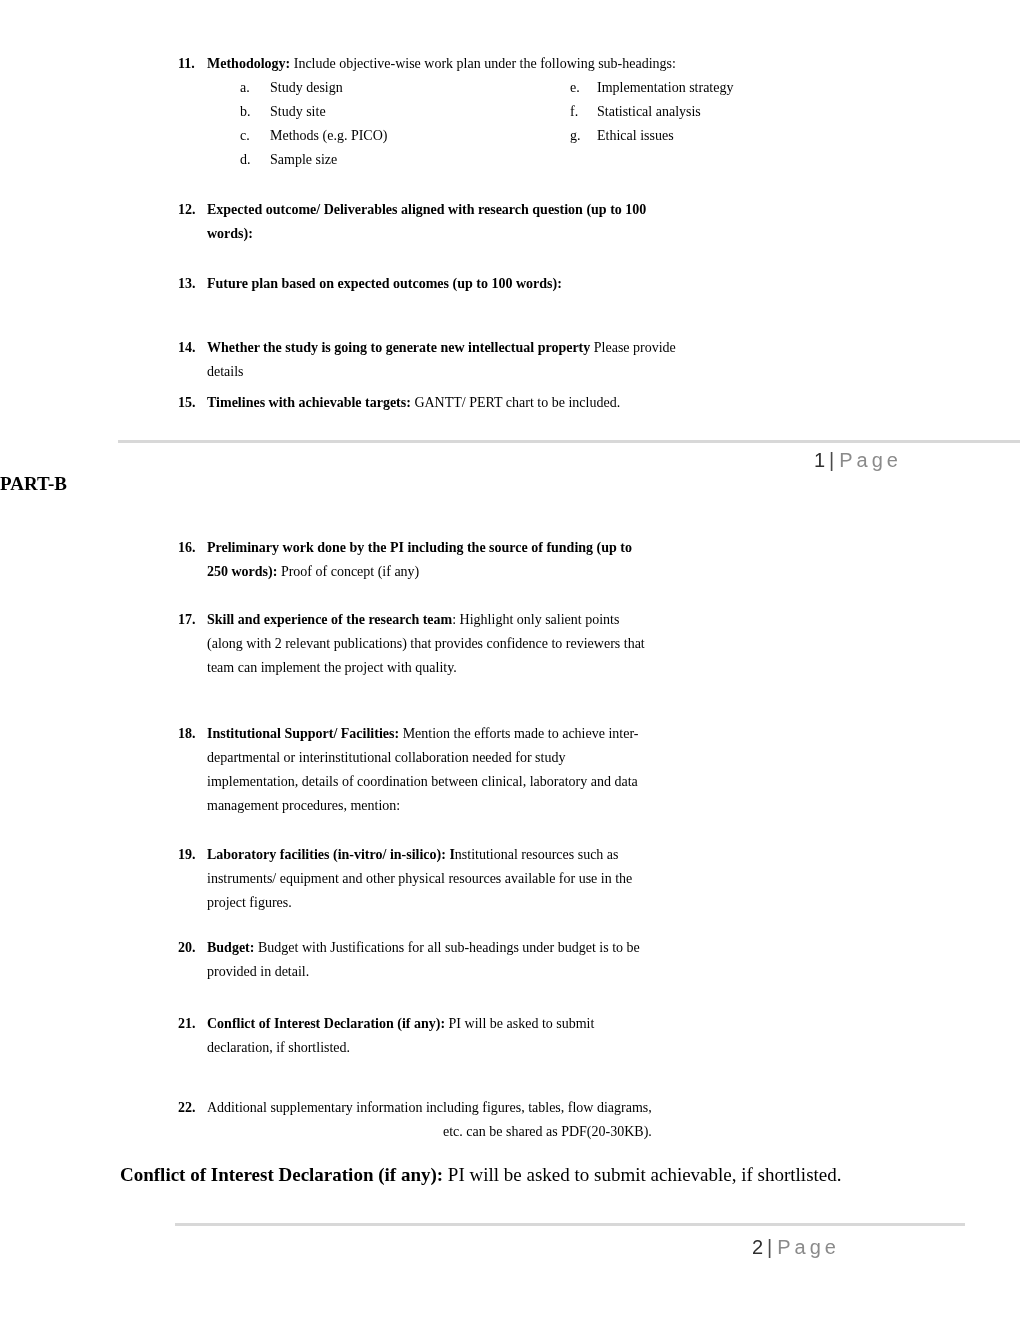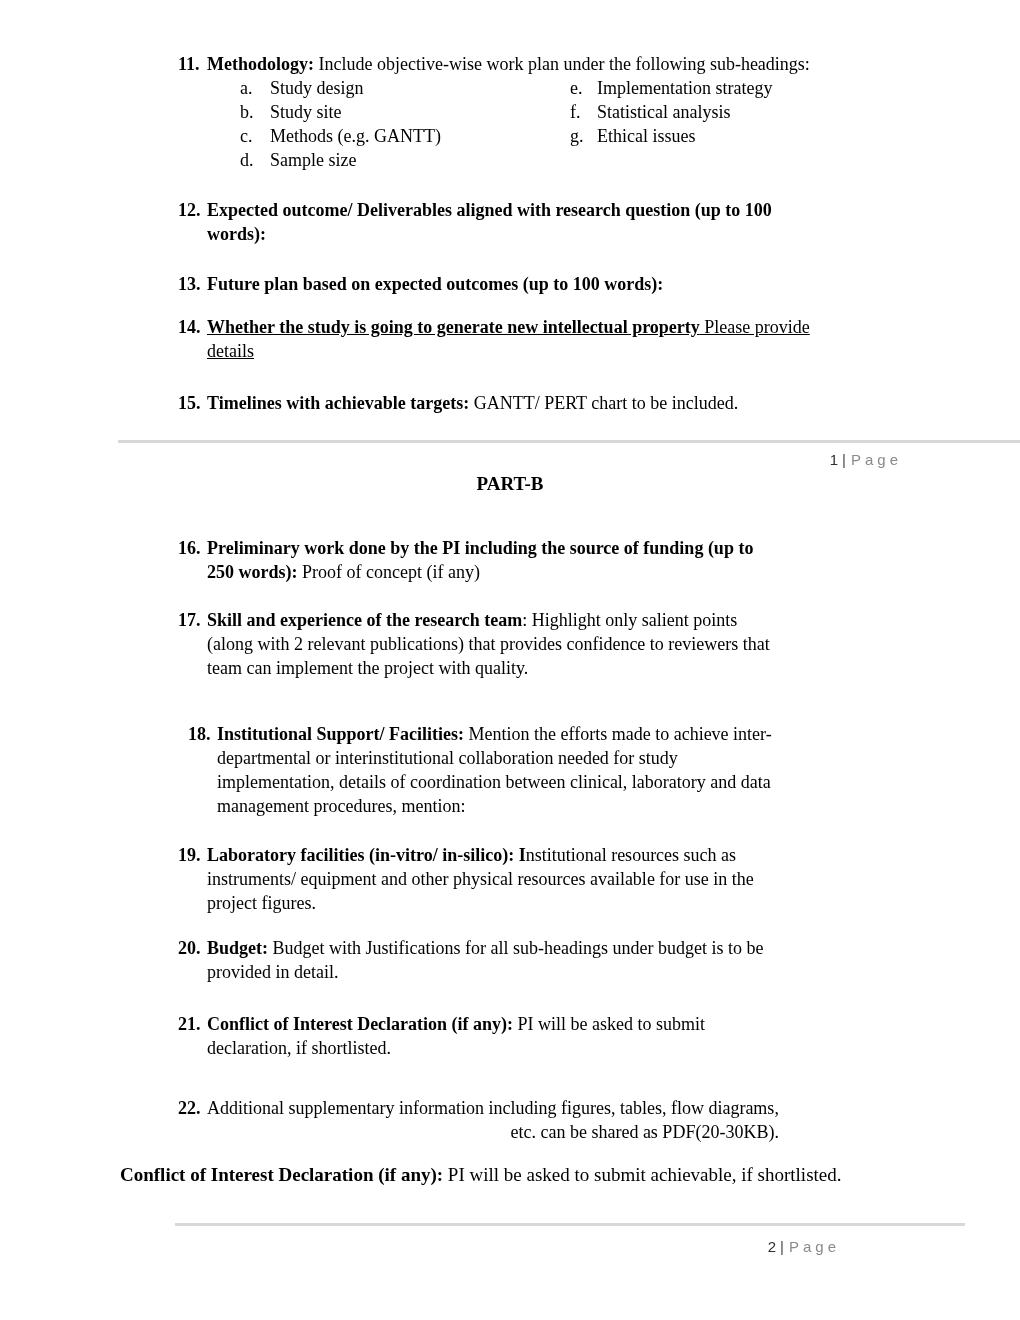--- a/index.html
+++ b/index.html
@@ -6,68 +6,68 @@
   body{
     width:1020px;height:1320px;position:relative;overflow:hidden;
     font-family:"Liberation Serif", serif;
     color:#000000;
   }
   .page{position:absolute;inset:0;background:#ffffff;}
 
   
   .doc-item{
     position:absolute;left:178px;
-    font-size:18px;line-height:24px;
+    font-size:14px;line-height:24px;
   }
   .item-number{
     position:absolute;left:0;top:0;font-weight:700;
   }
   .item-body{margin-left:29px;}
   .line{white-space:nowrap;height:24px;}
   .b{font-weight:700;}
   .i{}
 
   .item-11{top:52px;}
   .item-12{top:198px;}
   .item-13{top:272px;}
-  .item-14{top:315px;text-decoration:underline;}
+  .item-14{top:336px;}
   .item-15{top:391px;}
   .item-16{top:536px;}
   .item-17{top:608px;}
-  .item-18{top:722px;margin-left:10px;}
+  .item-18{top:722px;}
   .item-19{top:843px;}
   .item-20{top:936px;}
   .item-21{top:1012px;}
   .item-22{top:1096px;text-align:right;}
 
   
   .sublist{
     display:grid;
     grid-template-columns:30px 300px 27px auto;
     margin-left:33px;
     line-height:24px;
   }
   .sub-letter,.sub-text{height:24px;white-space:nowrap;}
 
   
   .part-heading{
     position:absolute;left:0;top:473px;width:1020px;
-    text-align:center;font-size:19px;font-weight:700;
+    font-size:19px;font-weight:700;
   }
 
   
   .page-divider{position:absolute;height:3px;background:#d8d8d8;}
   .divider-1{left:118px;width:902px;top:440px;}
   .divider-2{left:175px;width:790px;top:1223px;}
 
   
   .page-footer{
     position:absolute;
     font-family:"Liberation Sans", sans-serif;
-    font-size:15px;line-height:20px;white-space:nowrap;
+    font-size:20px;line-height:20px;white-space:nowrap;
   }
   .footer-1{top:450px;right:118px;}
   .footer-2{top:1237px;right:180px;}
   .pf-num{color:#2f2f2f;}
   .pf-sep{color:#4a4a4a;margin:0 5px 0 4px;}
   .pf-label{color:#8a8a8a;letter-spacing:4px;}
 
   
   .conflict-note{
     position:absolute;left:120px;top:1163px;
@@ -87,21 +87,21 @@
           <div class="sublist">
             <span class="sub-letter">a.</span>
             <span class="sub-text">Study design</span>
             <span class="sub-letter">e.</span>
             <span class="sub-text">Implementation strategy</span>
             <span class="sub-letter">b.</span>
             <span class="sub-text">Study site</span>
             <span class="sub-letter">f.</span>
             <span class="sub-text">Statistical analysis</span>
             <span class="sub-letter">c.</span>
-            <span class="sub-text">Methods (e.g. GANTT)</span>
+            <span class="sub-text">Methods (e.g. PICO)</span>
             <span class="sub-letter">g.</span>
             <span class="sub-text">Ethical issues</span>
             <span class="sub-letter">d.</span>
             <span class="sub-text">Sample size</span>
             <span class="sub-letter"></span>
             <span class="sub-text"></span>
           </div>
         </div>
       </div>
       <div class="doc-item item-12">

